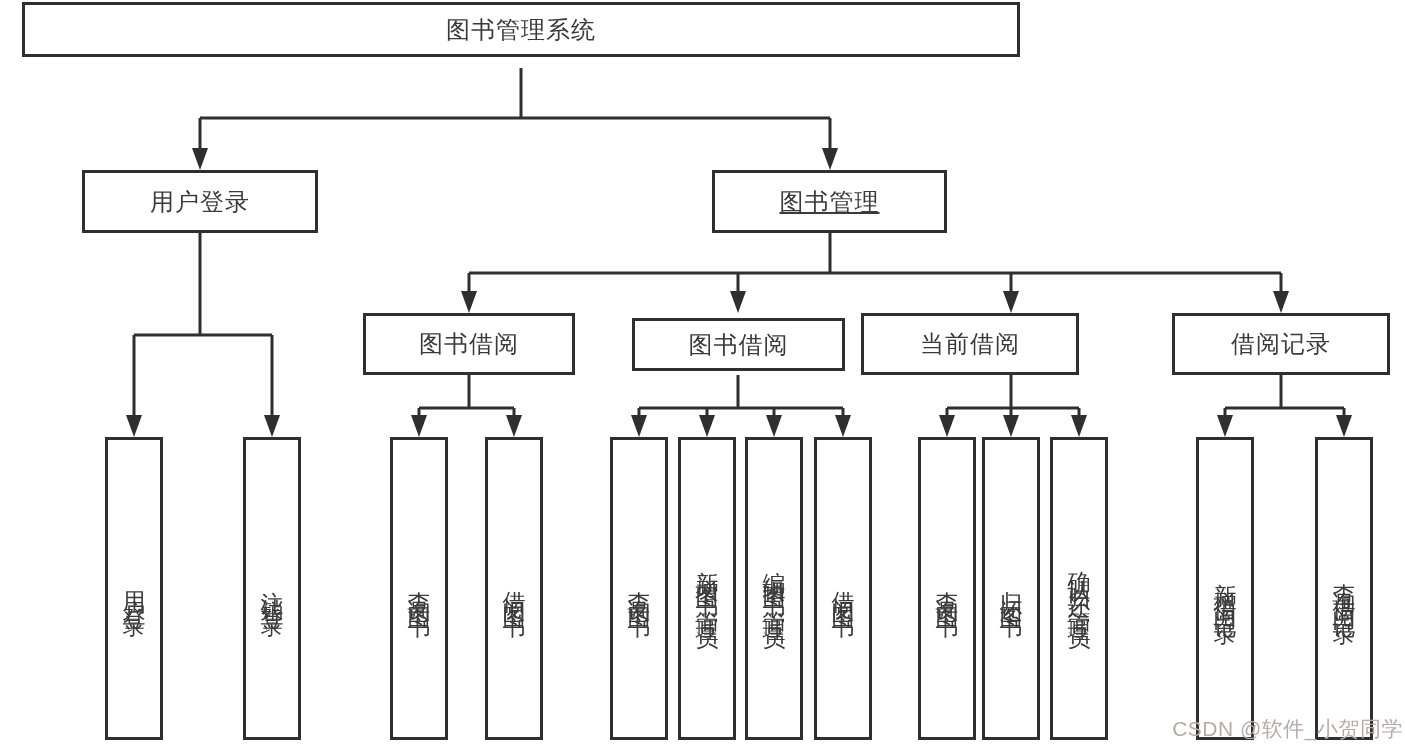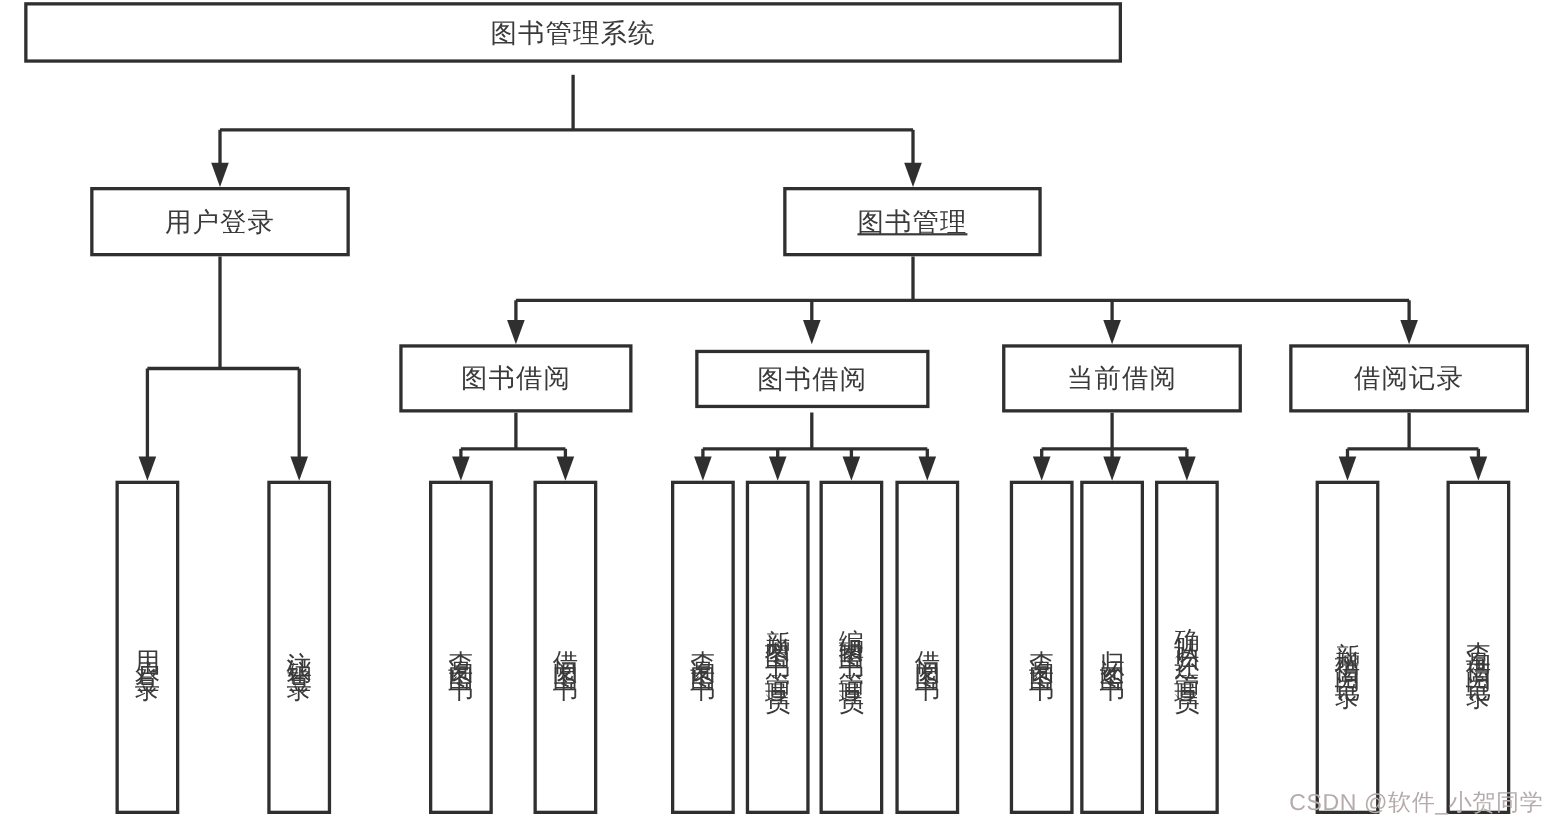--- a/index.html
+++ b/index.html
@@ -113,21 +113,21 @@
   <div class="box hbox" style="left:712px;top:170px;width:235px;height:63px;text-decoration:underline;">
     <span class="lbl">图书管理</span>
   </div>
 
   <div class="box hbox" style="left:363px;top:313px;width:212px;height:62px;">
     <span class="lbl">图书借阅</span>
   </div>
   <div class="box hbox" style="left:632px;top:318px;width:213px;height:53px;">
     <span class="lbl">图书借阅</span>
   </div>
-  <div class="box hbox" style="left:911px;top:313px;width:218px;height:62px;">
+  <div class="box hbox" style="left:861px;top:313px;width:218px;height:62px;">
     <span class="lbl">当前借阅</span>
   </div>
   <div class="box hbox" style="left:1172px;top:313px;width:218px;height:62px;">
     <span class="lbl">借阅记录</span>
   </div>
 
   <div class="box vbox" style="left:105px;top:437px;width:58px;height:303px;">
     <span class="lbl">用户登录</span>
   </div>
   <div class="box vbox" style="left:243px;top:437px;width:58px;height:303px;">

